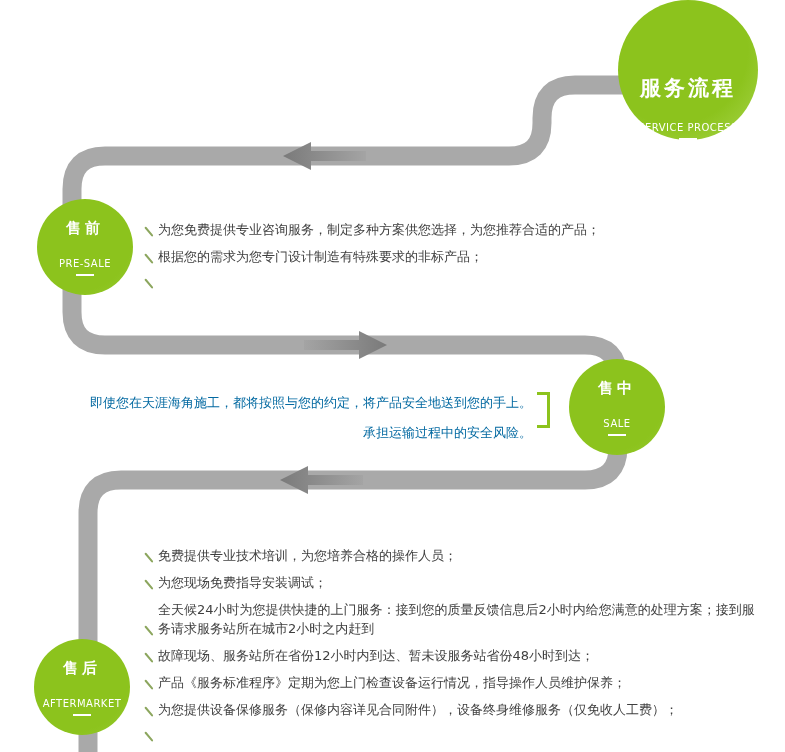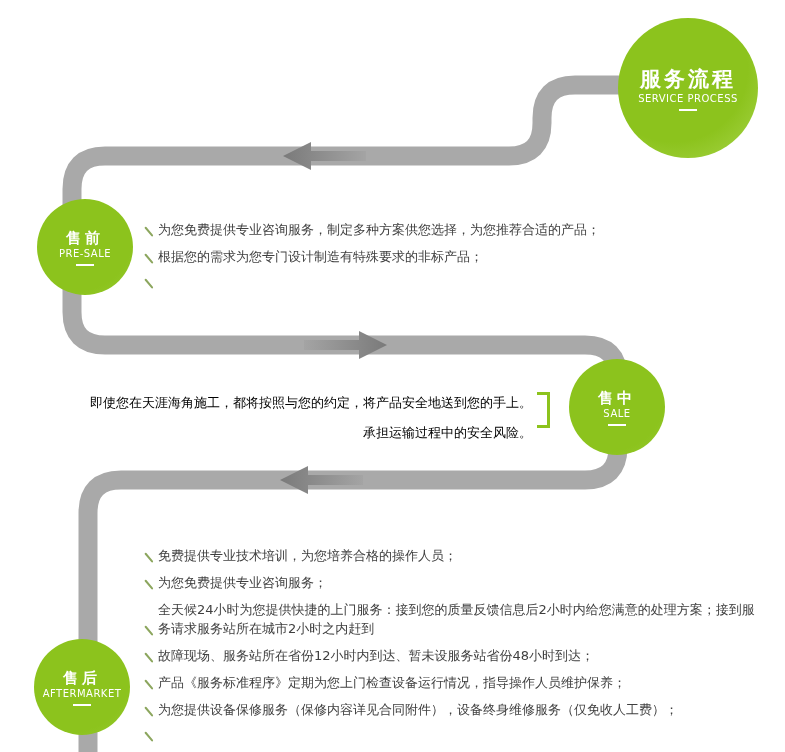--- a/index.html
+++ b/index.html
@@ -3,40 +3,40 @@
 <meta charset="utf-8">
 <style>
   * { margin:0; padding:0; box-sizing:border-box; }
   html,body { background:#ffffff; }
   body { font-family:"DejaVu Sans","Liberation Sans",sans-serif; }
   .canvas { position:relative; width:785px; height:752px; background:#ffffff; overflow:hidden; }
 
   .flow-svg { position:absolute; left:0; top:0; }
 
   .circle { position:absolute; border-radius:50%; display:flex; flex-direction:column; align-items:center; justify-content:center; color:#fff; text-align:center; z-index:2; }
-  .big { left:618px; top:18px; width:140px; height:140px;
-         background: radial-gradient(circle at 40% 36%, #8cc31d 0%, #8cc31d 60%, #a9d64d 100%); }
+  .big { left:618px; top:0; width:140px; height:140px;
+         background: radial-gradient(circle at 40% 36%, #8cc31d 0%, #8cc31d 60%, #a9d64d 100%); justify-content: flex-end; }
   .big-title { font-size:21px; font-weight:bold; letter-spacing:3px; }
   .stage { width:96px; height:96px;
            background: radial-gradient(circle at 42% 38%, #8cc31d 0%, #8cc31d 68%, #97cb31 100%); }
   .stage-title { font-size:15px; font-weight:bold; letter-spacing:4px; }
-  .c-sub { font-size:10px; letter-spacing:0.5px; margin-top:0; white-space:nowrap; }
+  .c-sub { font-size:10px; letter-spacing:0.5px; margin-top:20px; white-space:nowrap; }
   .c-dash { width:18px; height:2px; background:#ffffff; margin-top:5px; }
 
   .items { position:absolute; z-index:3; }
   .pre   { left:142px; top:220px; width:628px; }
   .after { left:142px; top:546px; width:625px; }
   .item { display:flex; align-items:flex-end; margin-bottom:8px; }
   .item-text { font-size:13px; line-height:19px; color:#3f3f3f; }
   .tick { flex:0 0 auto; width:16px; height:16px; position:relative; margin-top:1px; }
   .tick::before { content:""; position:absolute; left:3px; top:3px; width:12px; height:2px;
                   background:#8ca65e; border-radius:1px; transform:rotate(50deg); transform-origin:left center; }
 
   .sale-text { position:absolute; right:253px; top:388px; text-align:right; z-index:3; }
-  .sale-line { font-size:13px; color:#000000; line-height:30px; white-space:nowrap; }
+  .sale-line { font-size:13px; color:#0369a1; line-height:30px; white-space:nowrap; }
 
   .bracket { position:absolute; left:537px; top:392px; width:13px; height:36px; z-index:3;
              border-top:3px solid #8cc31d; border-right:3px solid #8cc31d; border-bottom:3px solid #8cc31d; }
 </style>
 </head>
 <body>
 
 <div class="canvas">
 
   <svg class="flow-svg" width="785" height="752" viewBox="0 0 785 752" aria-hidden="true">
@@ -100,21 +100,21 @@
   </div>
   <div class="bracket"></div>
 
   <div class="items after">
     <div class="item">
       <span class="tick"></span>
       <span class="item-text">免费提供专业技术培训，为您培养合格的操作人员；</span>
     </div>
     <div class="item">
       <span class="tick"></span>
-      <span class="item-text">为您免费提供专业咨询服务；</span>
+      <span class="item-text">为您现场免费指导安装调试；</span>
     </div>
     <div class="item">
       <span class="tick"></span>
       <span class="item-text">全天候24小时为您提供快捷的上门服务：接到您的质量反馈信息后2小时内给您满意的处理方案；接到服务请求服务站所在城市2小时之内赶到</span>
     </div>
     <div class="item">
       <span class="tick"></span>
       <span class="item-text">故障现场、服务站所在省份12小时内到达、暂未设服务站省份48小时到达；</span>
     </div>
     <div class="item">

